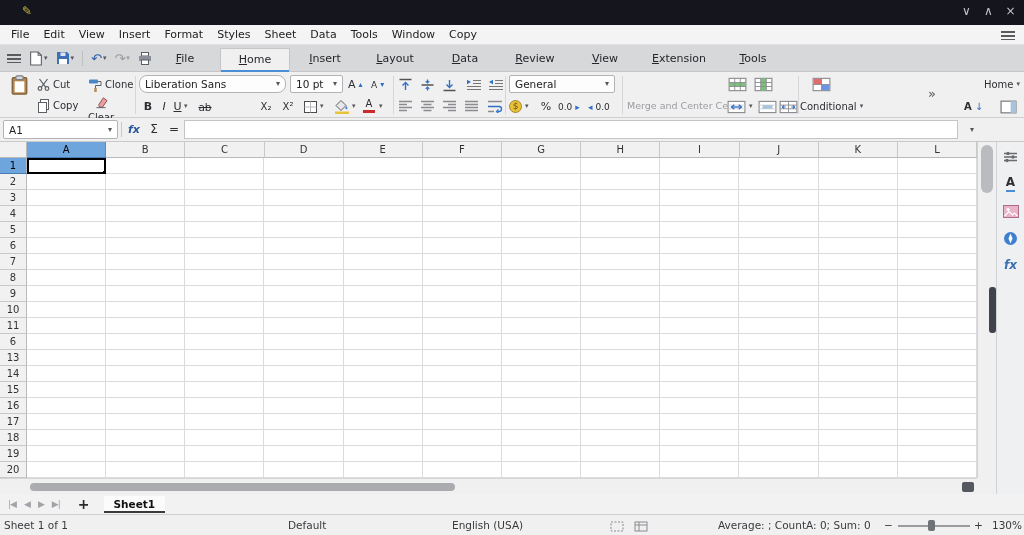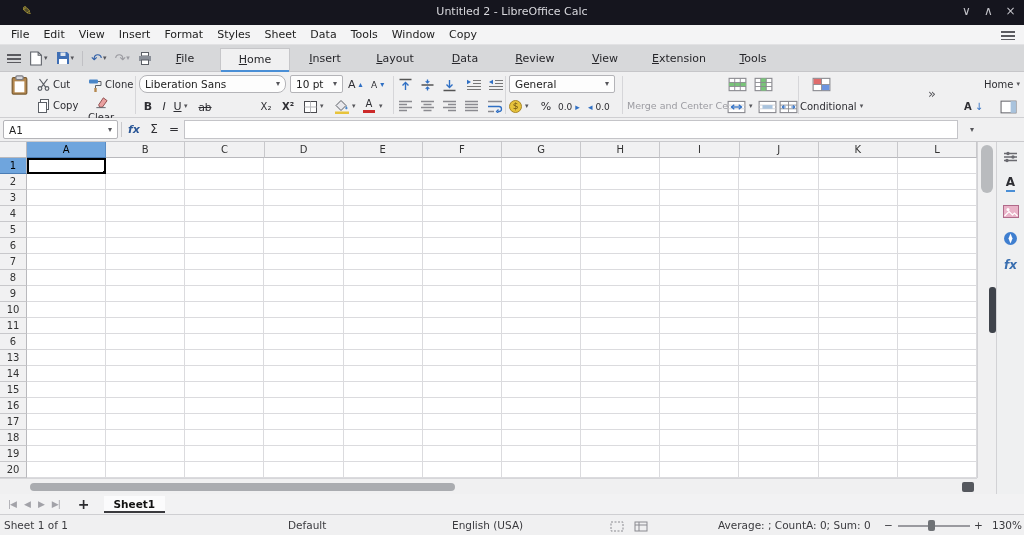--- a/index.html
+++ b/index.html
@@ -92,21 +92,20 @@
 .ztrack{position:absolute;left:898px;top:10px;width:72px;height:2px;background:#9a9a9f;}
 .zthumb{position:absolute;left:928px;top:5px;width:7px;height:11px;background:#6f7276;border-radius:2px;}
 </style>
 </head>
 <body>
 
 <div id="app">
 
   <div class="titlebar">
     <span class="appicon">✎</span>
-    <span class="title">Untitled 2 - LibreOffice Calc</span>
     <span class="win-controls">
       <span>∨</span>
       <span>∧</span>
       <span>×</span>
     </span>
   </div>
 
   <div class="menubar">
     <span class="menu-item" data-item=".">File</span>
       <span class="menu-item" data-item=".">Edit</span>
@@ -260,21 +259,21 @@
       </div>
     <div class="rbtn" style="left:184px;top:25px;width:9px;">
         <span class="dd">▾</span>
       </div>
     <div class="rbtn strike" style="left:196px;top:25px;width:18px;justify-content:center;font-size:10.5px;">
         <span>ab</span>
       </div>
     <div class="rbtn gray" style="left:256px;top:25px;width:20px;justify-content:center;">
         <span>X₂</span>
       </div>
-    <div class="rbtn gray" style="left:278px;top:25px;width:20px;justify-content:center;font-weight:bold;">
+    <div class="rbtn gray" style="left:278px;top:25px;width:20px;justify-content:center;">
         <span>X²</span>
       </div>
     <div class="rbtn" style="left:303px;top:25px;">
       <span class="icon">
           <svg width="15" height="14" viewBox="0 0 15 14">
             <rect x="1.5" y="1.5" width="12" height="11" fill="#fff" stroke="#4a4a4f"></rect>
             <path d="M7.5 1.5v11M1.5 7h12" stroke="#b9b9bd"></path>
           </svg>
         </span>
     </div>

